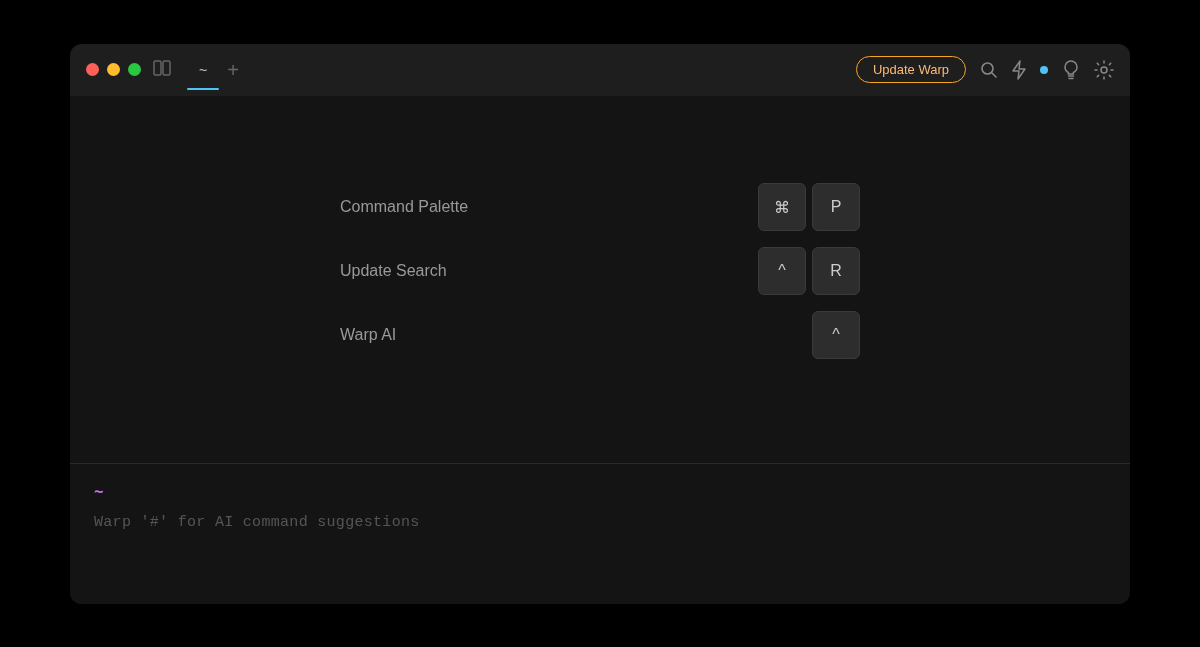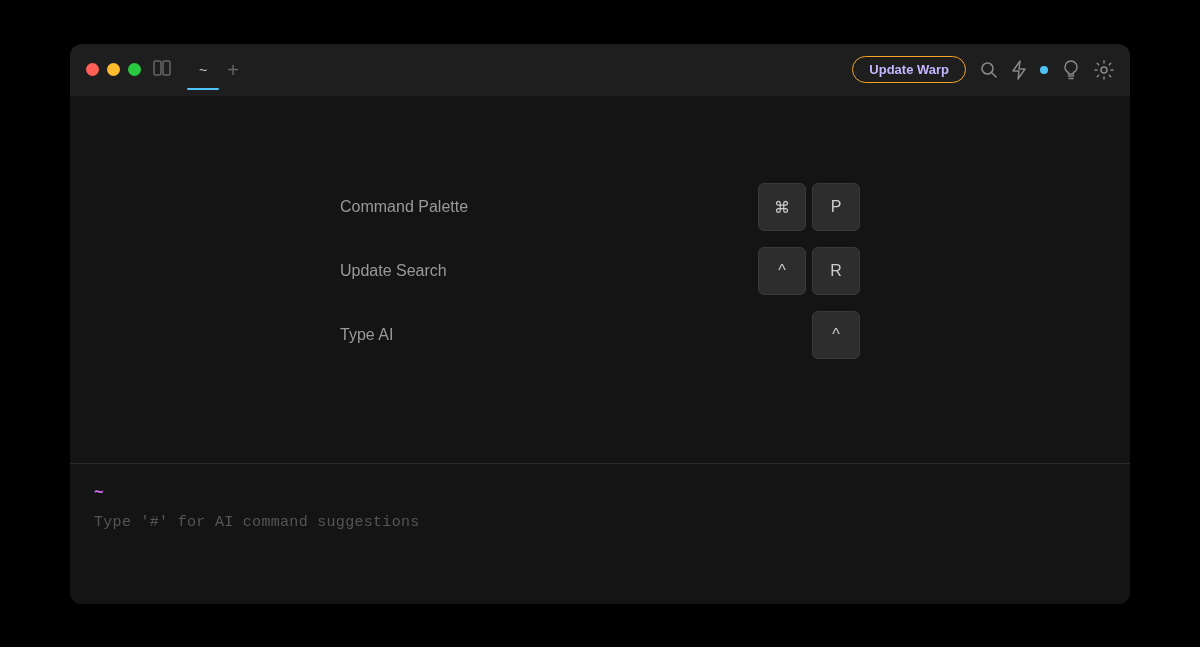--- a/index.html
+++ b/index.html
@@ -98,26 +98,26 @@
 
     .title-bar-right {
       display: flex;
       align-items: center;
       gap: 14px;
     }
 
     .update-warp-btn {
       border: 1.5px solid #f5a623;
       background: transparent;
-      color: #c4b5fd;
+      color: #fdba74;
       border-radius: 20px;
       padding: 5px 16px;
       font-size: 13px;
       cursor: pointer;
-      font-weight: 700;
+      font-weight: 400;
     }
 
     .icon-btn {
       color: #888;
       font-size: 18px;
       cursor: pointer;
       display: flex;
       align-items: center;
     }
 
@@ -294,27 +294,27 @@
 
       <div class="command-row">
         <span class="command-label">Update Search</span>
         <div class="shortcut-keys">
           <div class="key">^</div>
           <div class="key">R</div>
         </div>
       </div>
 
       <div class="command-row">
-        <span class="command-label">Type AI</span>
+        <span class="command-label">Warp AI</span>
         <div class="shortcut-keys">
           <div class="key">^</div>
         </div>
       </div>
     </div>
 
     <div class="divider-line"></div>
 
     <div class="terminal-section">
       <div class="terminal-prompt">~</div>
-      <div class="terminal-hint">Type '#' for AI command suggestions</div>
+      <div class="terminal-hint">Warp '#' for AI command suggestions</div>
     </div>
   </div>
 </div>
 
 </body></html>

